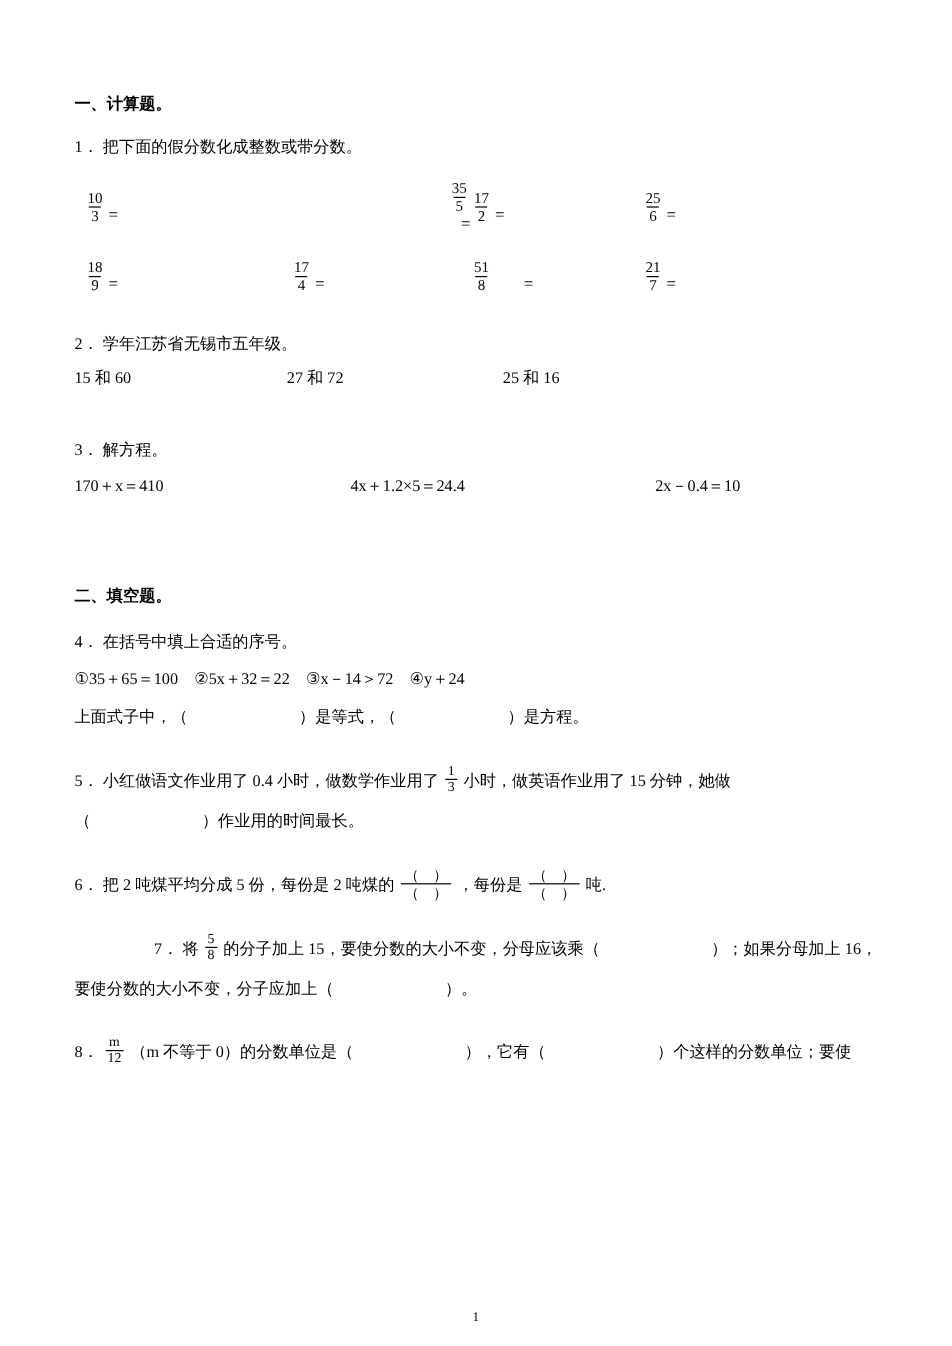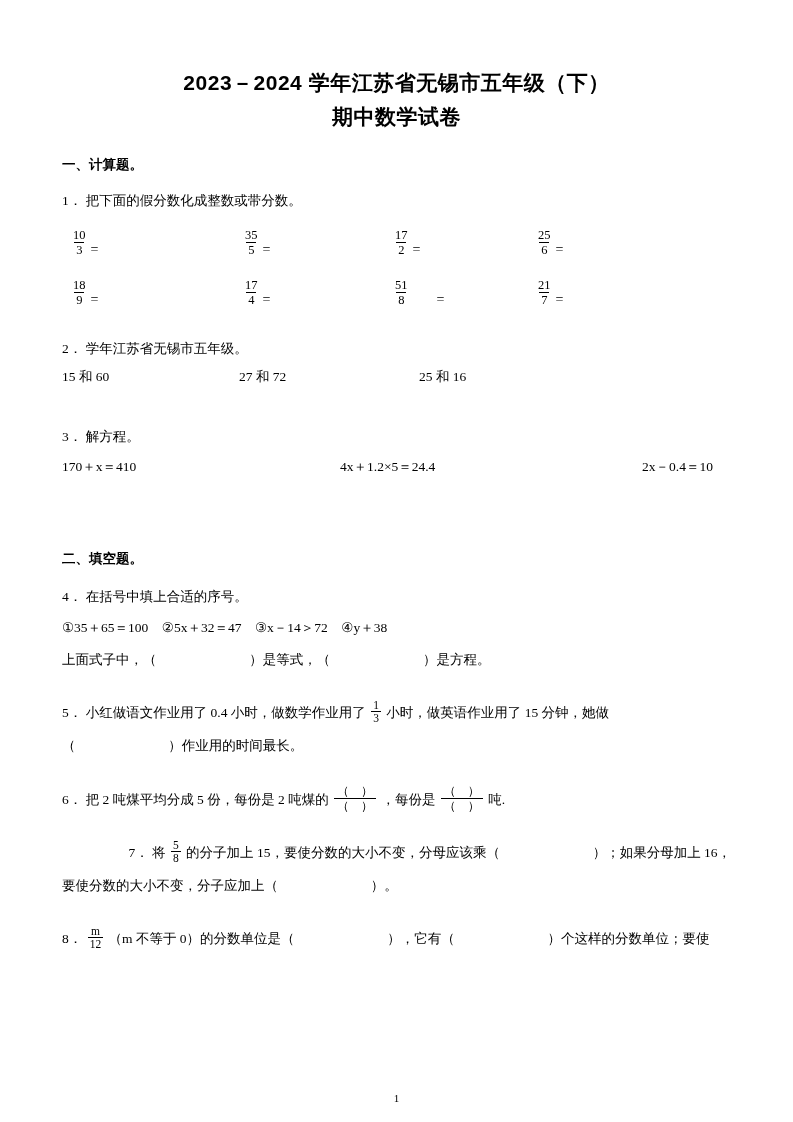--- a/index.html
+++ b/index.html
@@ -150,41 +150,37 @@
     font-size: 11px;
     font-family: "Liberation Serif", serif;
   }
   .gap-big { height: 66px; }
 </style>
 </head>
 <body>
 
 <div class="page">
 
-  <div class="title">
-    <span>2023－2024 学年江苏省无锡市五年级（下）</span>
-    <span class="line2">期中数学试卷</span>
-  </div>
 
   <div class="section-head">一、计算题。</div>
 
   <div class="q">
     <span class="q-num">1．</span>
     <span>把下面的假分数化成整数或带分数。</span>
   </div>
 
   <div class="frac-row" style="padding-left:8px;">
     <div class="frac-item" style="width:172px;">
       <span class="frac">
         <span class="num">10</span>
         <span class="den">3</span>
       </span>
       <span class="eq">=</span>
     </div>
-    <div class="frac-item" style="width:150px;">
+    <div class="frac-item" style="width:150px;flex-direction:column;">
       <span class="frac">
         <span class="num">35</span>
         <span class="den">5</span>
       </span>
       <span class="eq">=</span>
     </div>
     <div class="frac-item" style="width:143px;">
       <span class="frac">
         <span class="num">17</span>
         <span class="den">2</span>
@@ -238,35 +234,35 @@
   <div class="lcm-row" style="margin-top:4px;">
     <span style="width:177px;">15 和 60</span>
     <span style="width:180px;">27 和 72</span>
     <span>25 和 16</span>
   </div>
 
   <div class="q" style="margin-top:36px;">
     <span class="q-num">3．</span>
     <span>解方程。</span>
   </div>
-  <div class="eqn-row" style="margin-top:6px;gap:48px;">
+  <div class="eqn-row" style="margin-top:6px;">
     <span style="width:230px;">170＋x＝410</span>
     <span style="width:254px;">4x＋1.2×5＝24.4</span>
     <span>2x－0.4＝10</span>
   </div>
 
   <div class="gap-big"></div>
 
   <div class="section-head" style="margin-top:8px;">二、填空题。</div>
 
   <div class="q" style="margin-top:14px;">
     <span class="q-num">4．</span>
     <span>在括号中填上合适的序号。</span>
   </div>
-  <div class="sub-line">①35＋65＝100　②5x＋32＝47　③x－14＞72　④y＋38</div>
+  <div class="sub-line">①35＋65＝100　②5x＋32＝22　③x－14＞72　④y＋24</div>
   <div class="sub-line">
     <span>上面式子中，（</span>
     <span class="blank-space" style="width:86px;"></span>
     <span>）是等式，（</span>
     <span class="blank-space" style="width:86px;"></span>
     <span>）是方程。</span>
   </div>
 
   <div class="q" style="margin-top:20px; line-height:34px;">
     <span class="q-num">5．</span>

